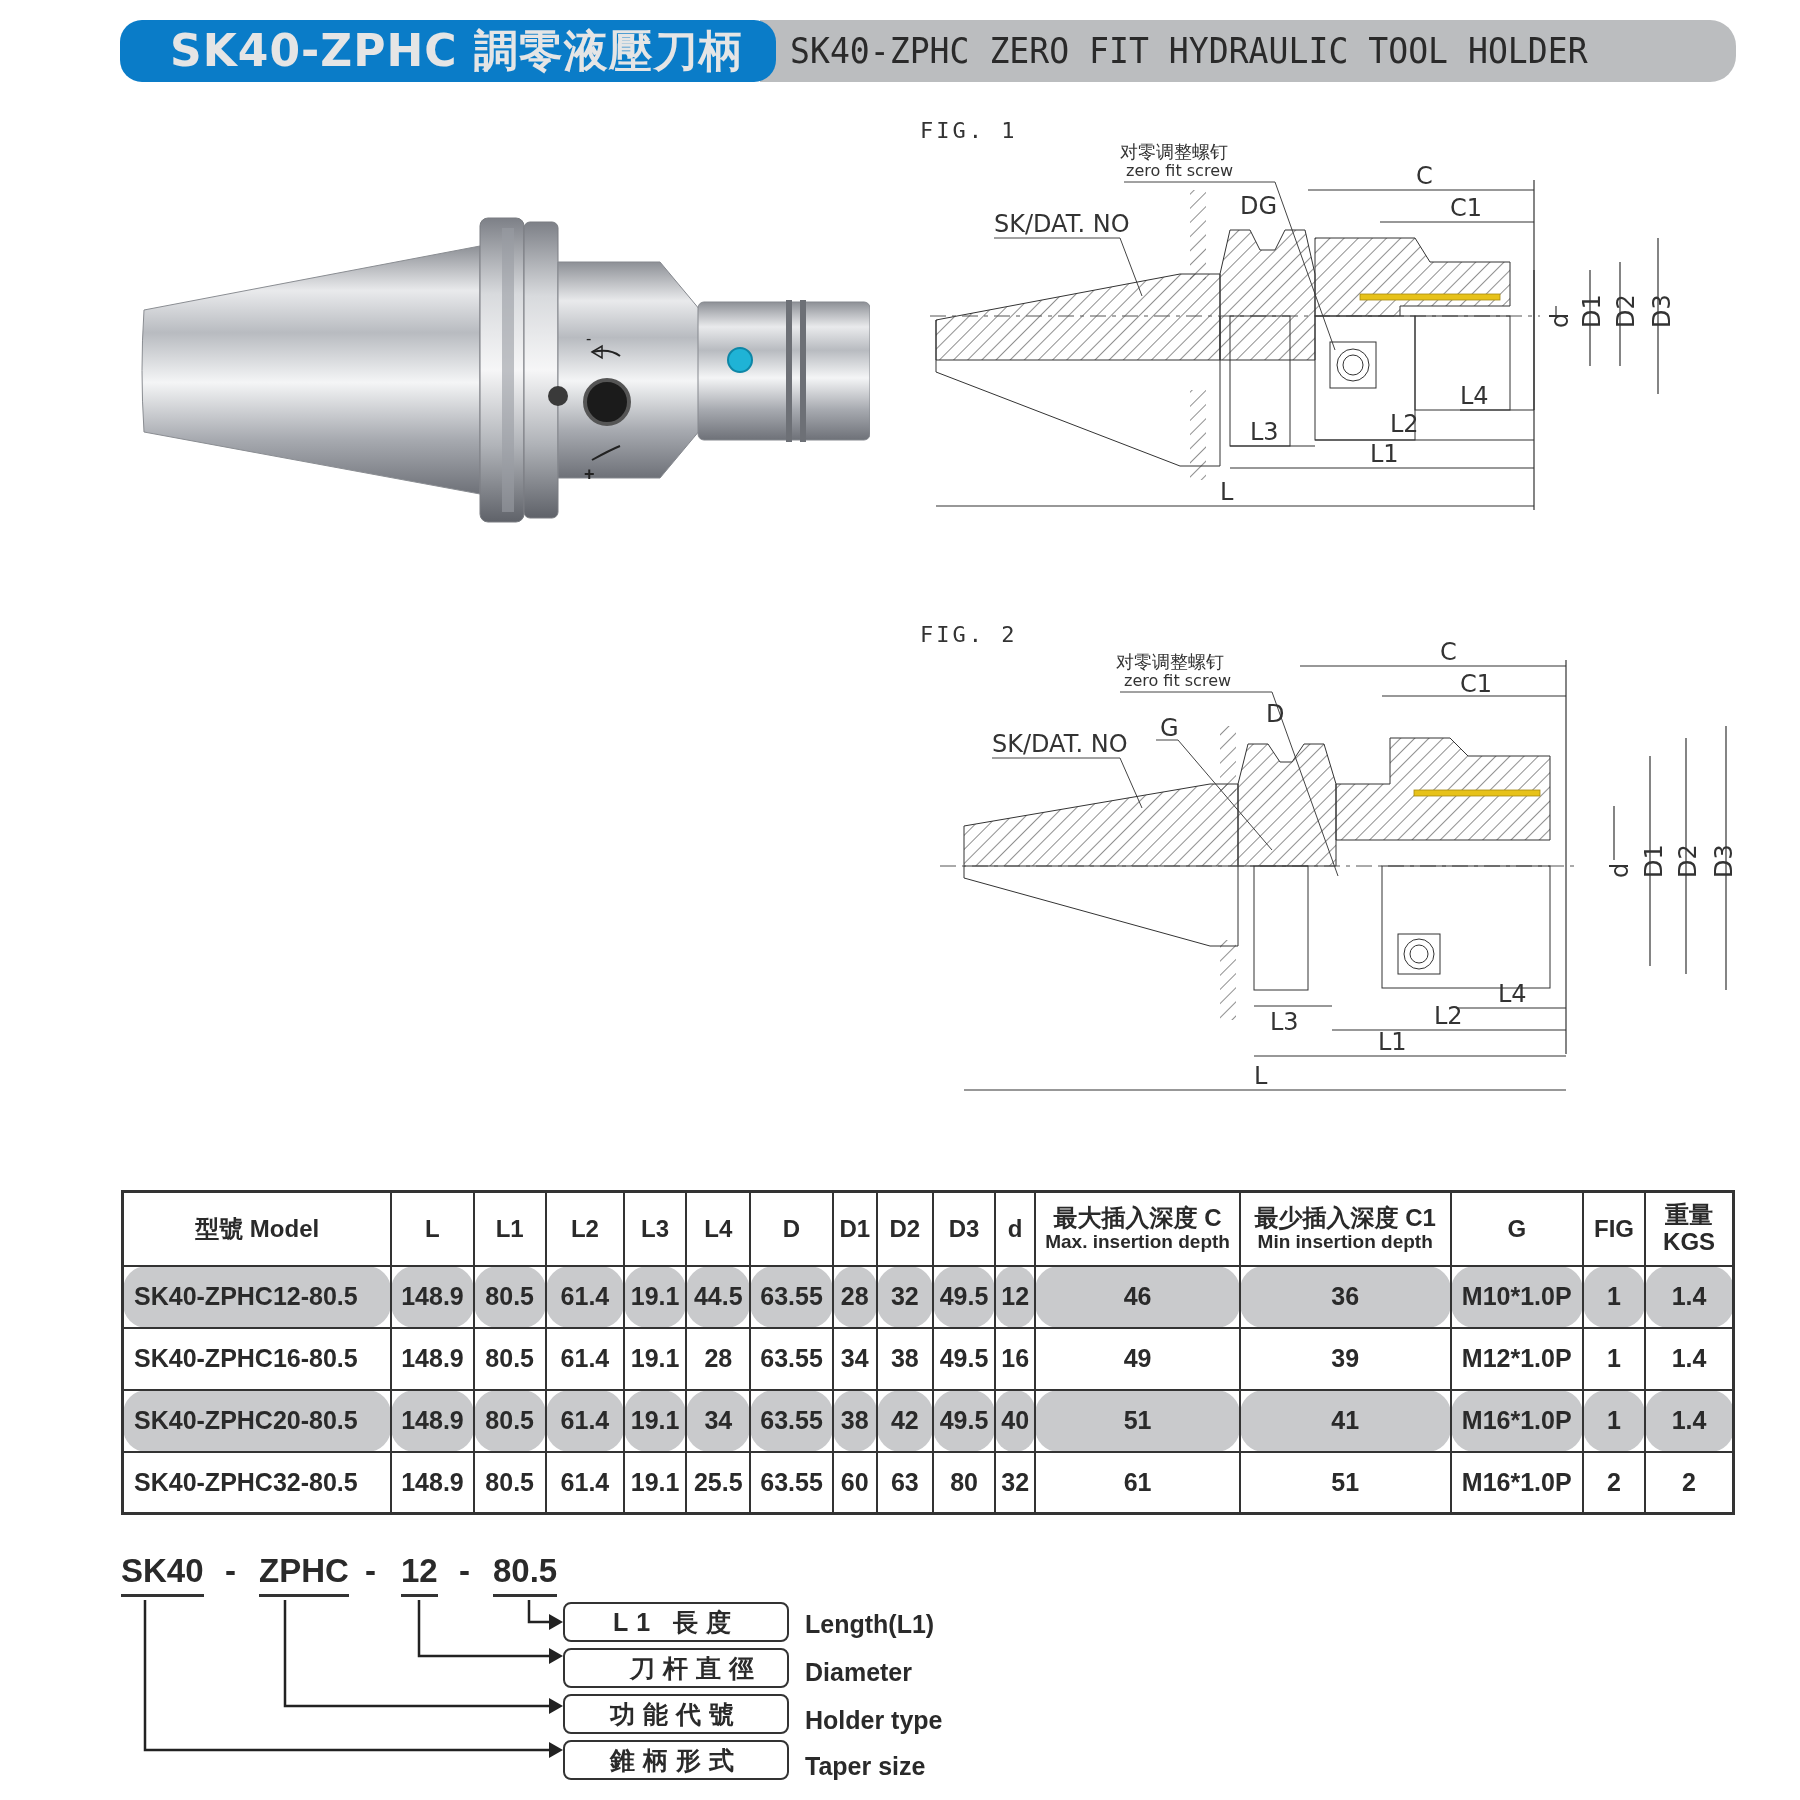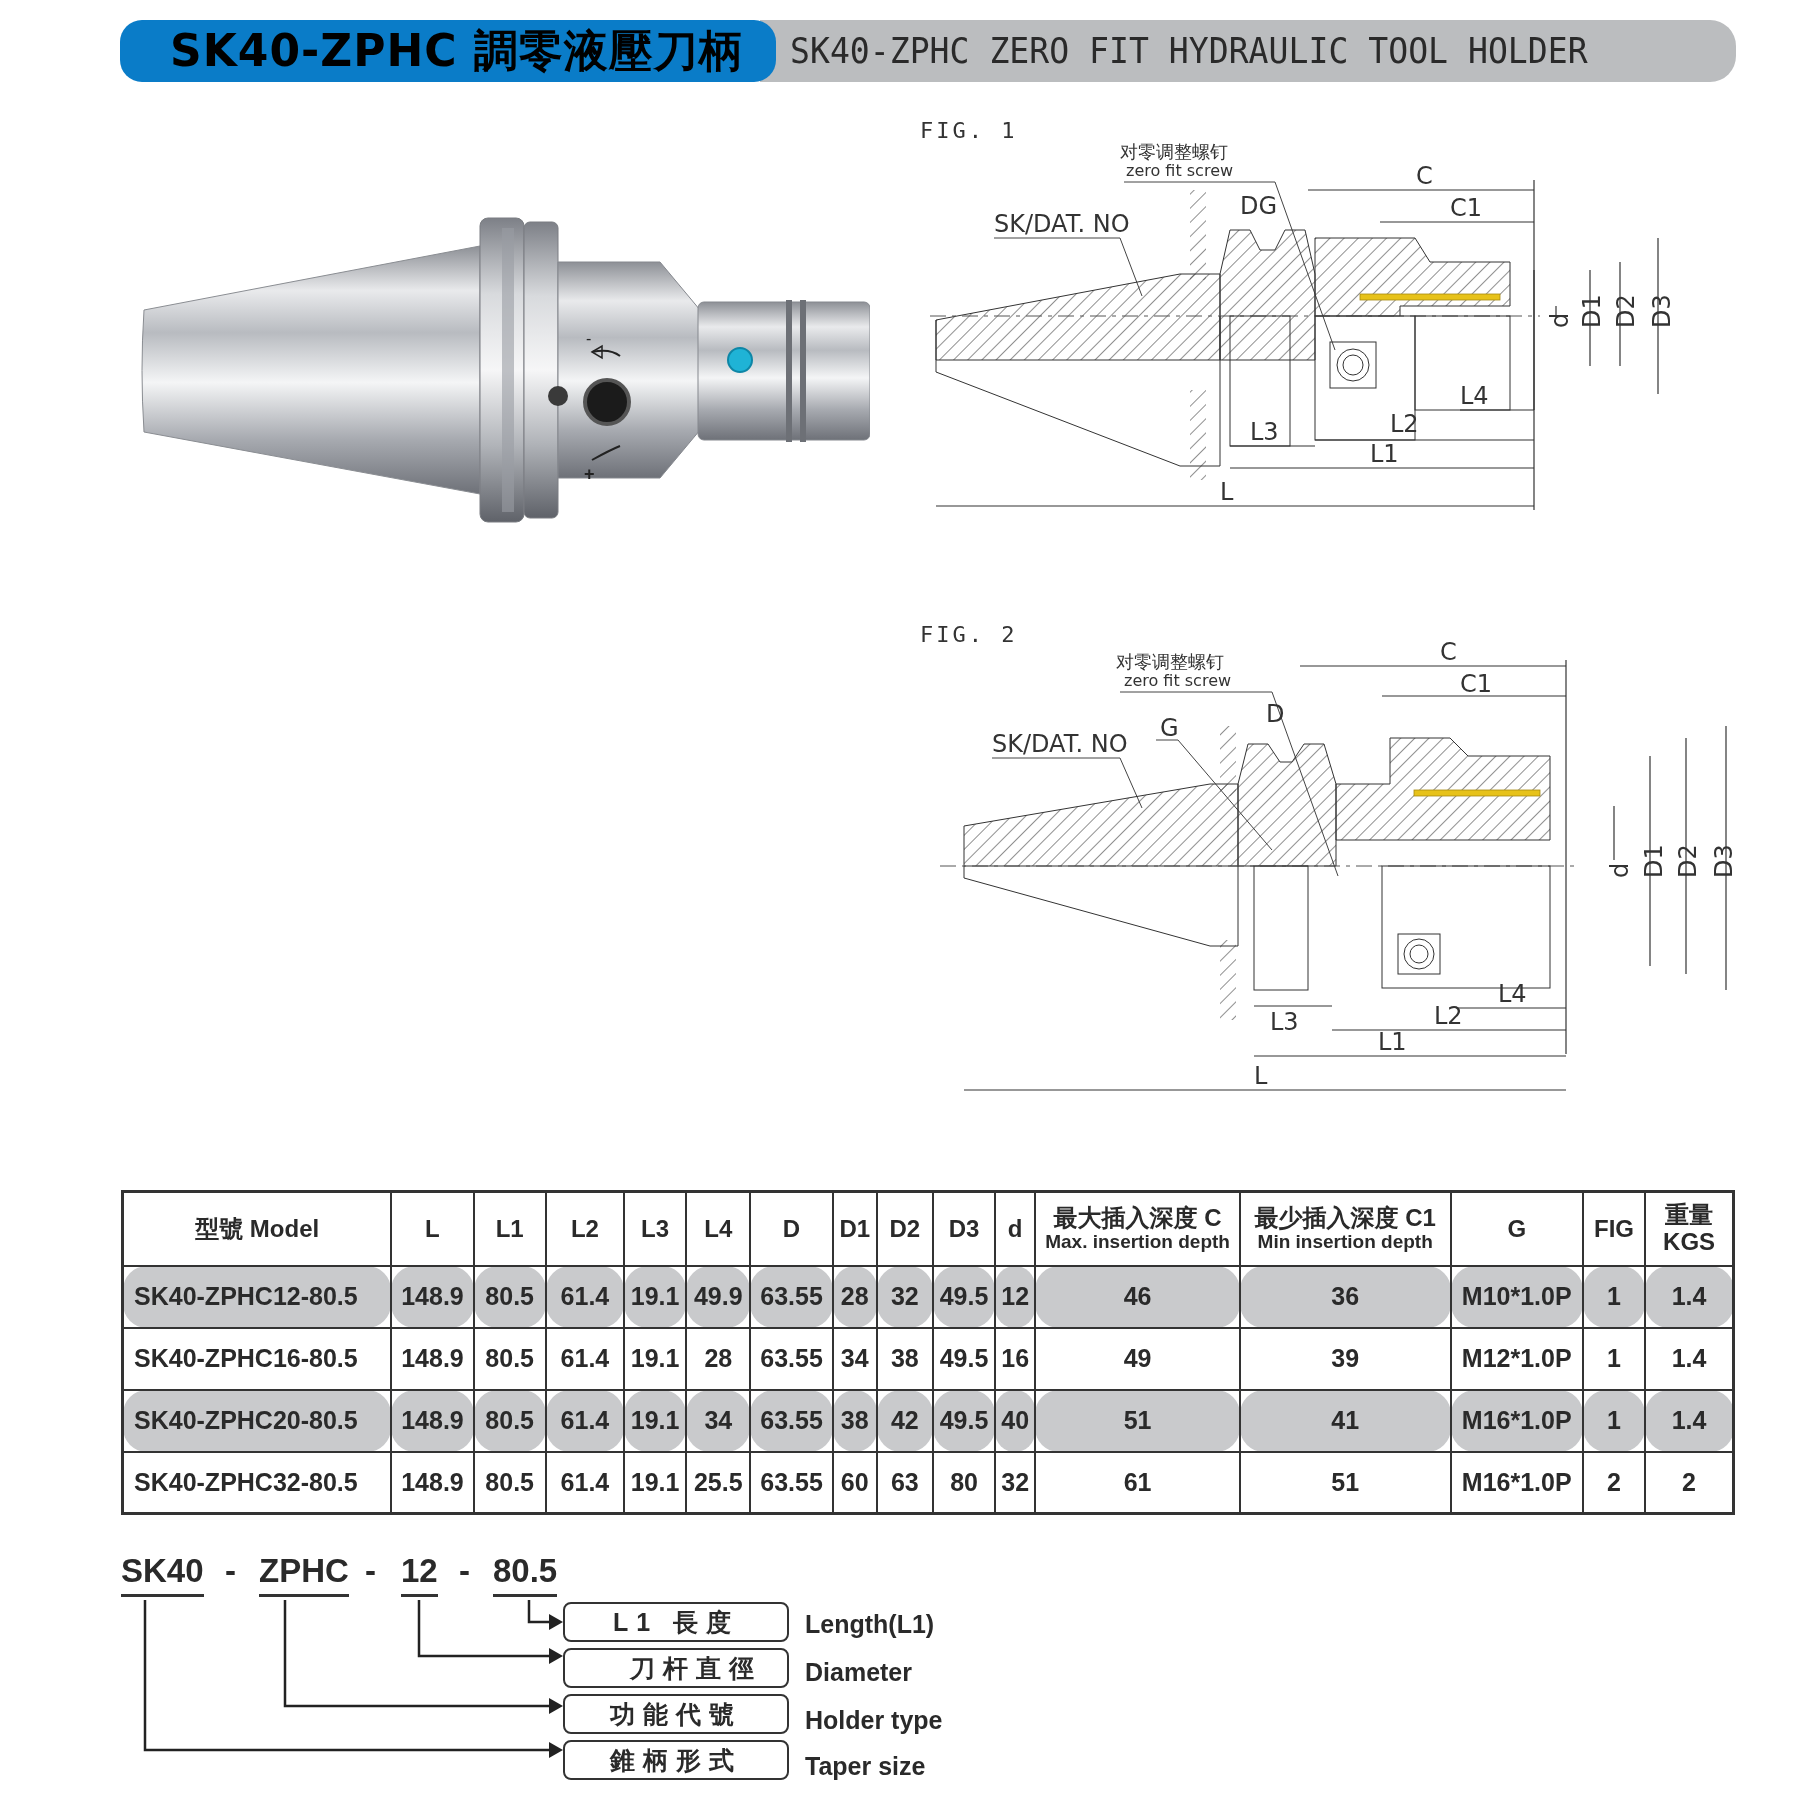--- a/index.html
+++ b/index.html
@@ -9,21 +9,21 @@
   }
   
   .banner { position: absolute; left: 120px; top: 20px; width: 1616px; height: 62px; }
   .banner-gray {
     position: absolute; left: 640px; top: 0; right: 0; height: 62px;
     background: #bbbdbf; border-radius: 0 26px 26px 0;
   }
   .banner-blue {
     position: absolute; left: 0; top: 0; width: 656px; height: 62px;
     background: #0a7cc8; border-radius: 22px;
-    color: #000000; font-weight: bold; font-size: 44px; line-height: 62px;
+    color: #e5e5e5; font-weight: bold; font-size: 44px; line-height: 62px;
     padding-left: 50px; letter-spacing: 1px;
     font-family: "DejaVu Sans", "Liberation Sans", sans-serif;
   }
   .banner-sub {
     position: absolute; left: 670px; top: 10px; font-size: 36px; color: #2a2a2a;
     font-family: "DejaVu Sans Mono", "Liberation Mono", monospace; letter-spacing: 0px;
     transform: scaleX(0.92); transform-origin: left center; white-space: nowrap;
   }
   
   .photo { position: absolute; left: 140px; top: 210px; width: 730px; height: 320px; }
@@ -279,21 +279,21 @@
       <th class="th-two"><span>重量</span><br><span>KGS</span></th>
     </tr>
   </thead>
   <tbody>
     <tr class="shade">
       <td class="model">SK40-ZPHC12-80.5</td>
       <td>148.9</td>
       <td>80.5</td>
       <td>61.4</td>
       <td>19.1</td>
-      <td>49.9</td>
+      <td>44.5</td>
       <td>63.55</td>
       <td>28</td>
       <td>32</td>
       <td>49.5</td>
       <td>12</td>
       <td>46</td>
       <td>36</td>
       <td>M10*1.0P</td>
       <td>1</td>
       <td>1.4</td>

